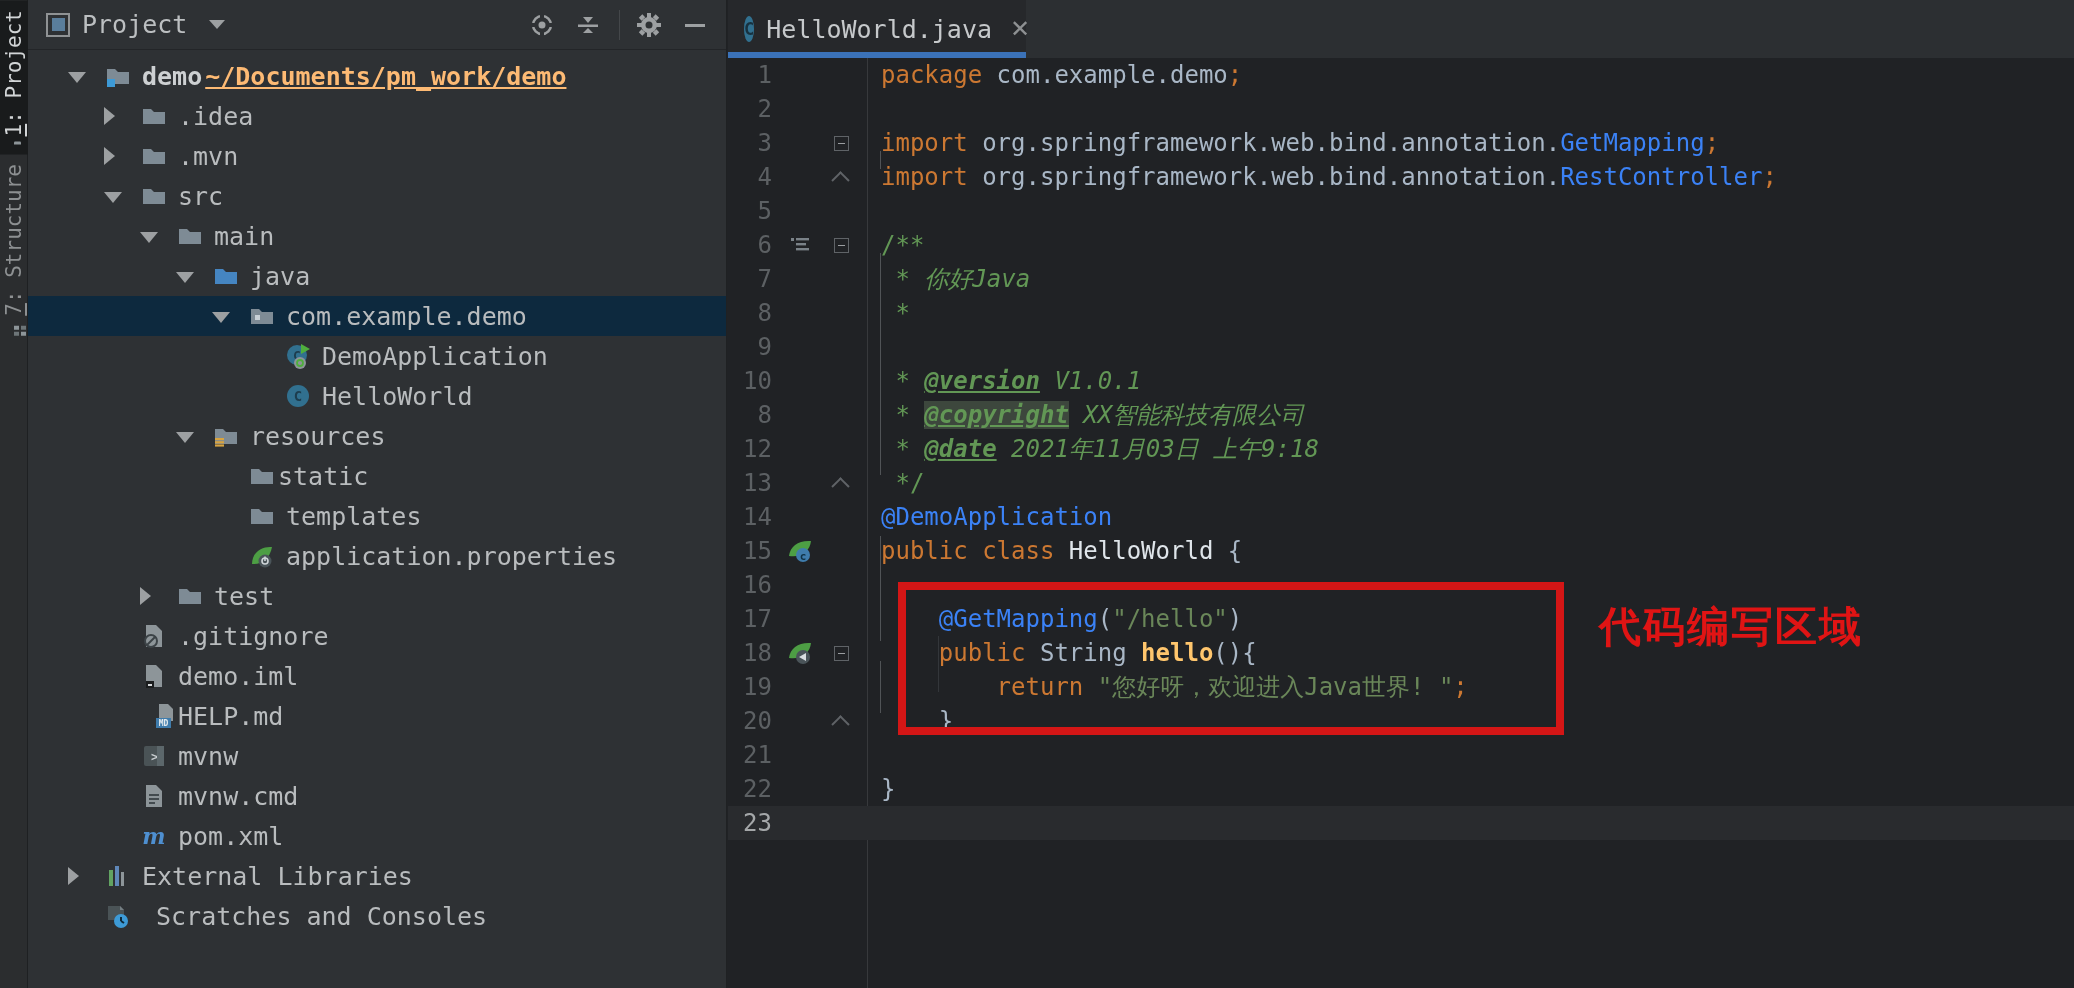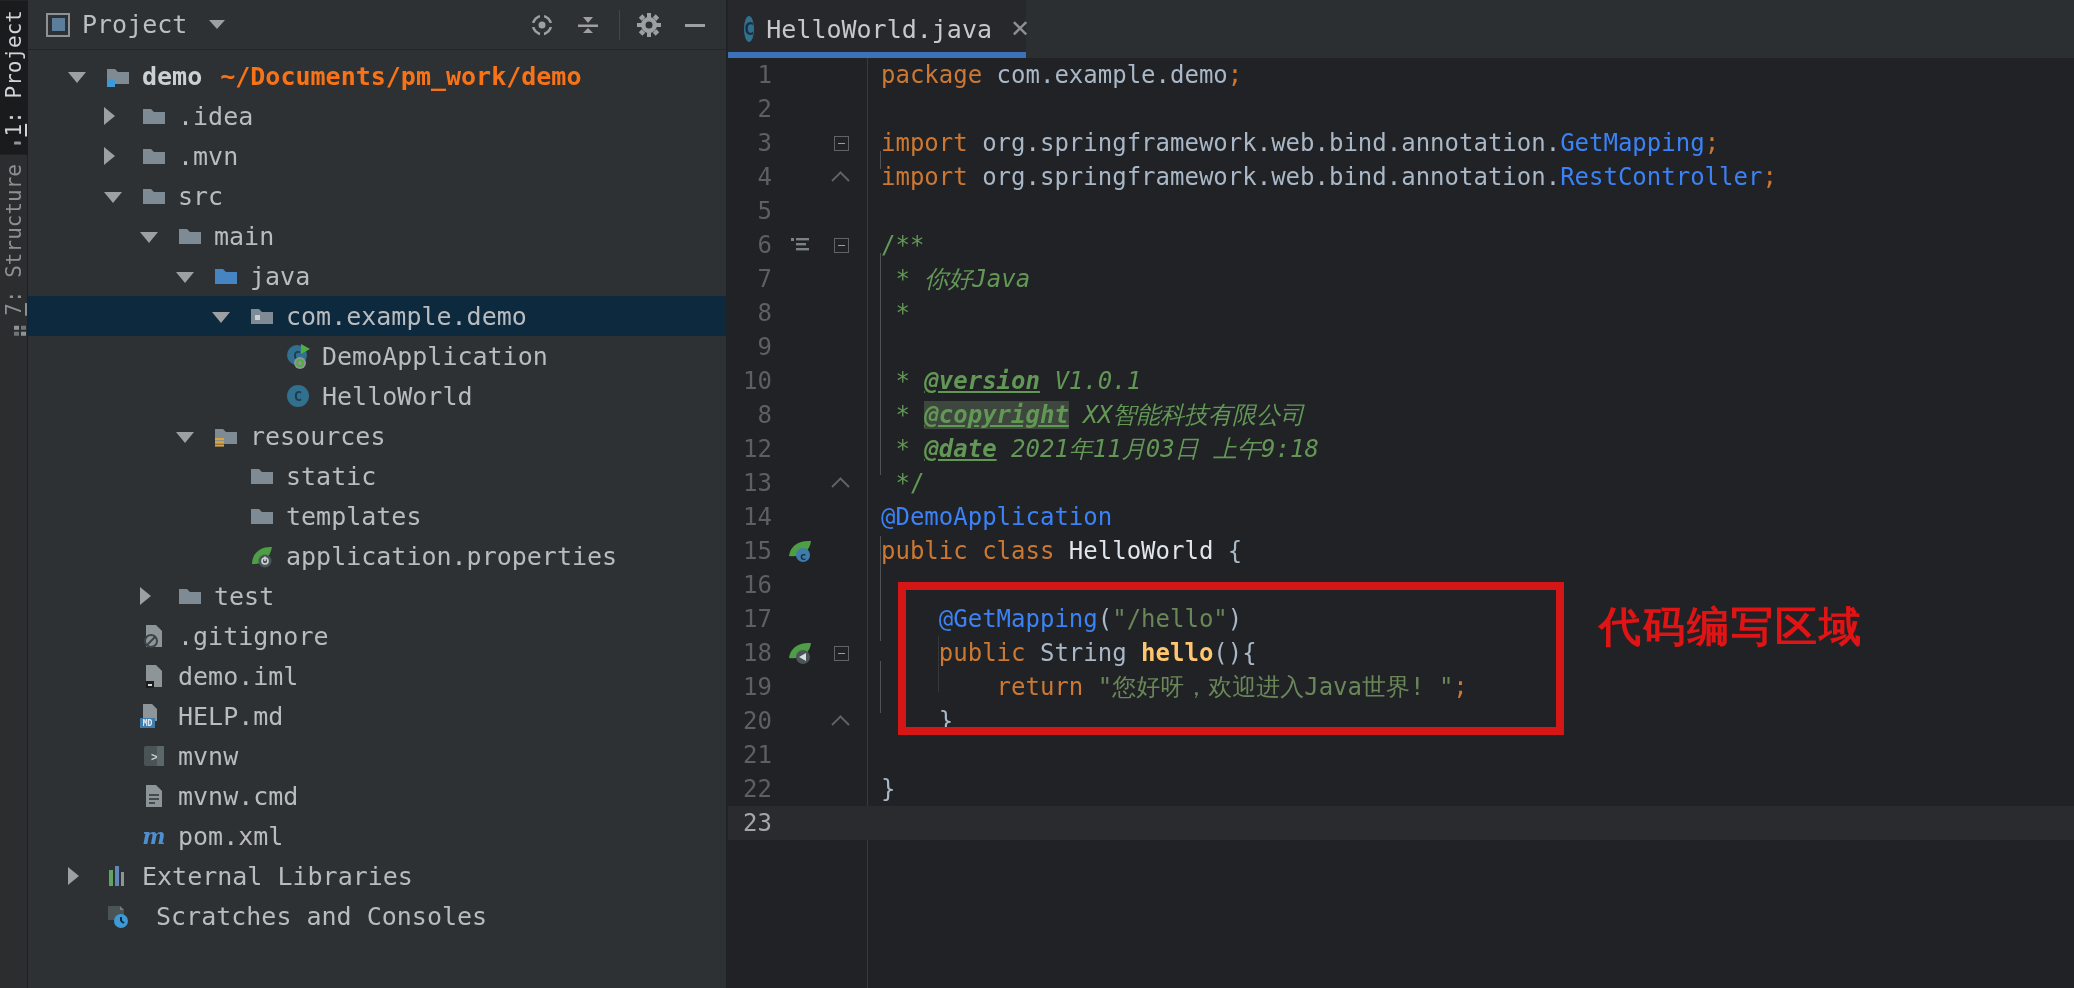--- a/index.html
+++ b/index.html
@@ -35,21 +35,21 @@
   
   .tree{position:absolute;top:56px;left:0;right:0;bottom:0;}
   .trow{position:relative;height:40px;display:flex;align-items:center;color:#b9bcbe;font-size:25px;cursor:pointer;white-space:pre;}
   .trow.selected{background:#0d293e;}
   .trow .arrow{position:absolute;width:0;height:0;}
   .arrow.open{border-left:9px solid transparent;border-right:9px solid transparent;border-top:11px solid #9da0a2;margin-top:3px;}
   .arrow.closed{border-top:9px solid transparent;border-bottom:9px solid transparent;border-left:11px solid #9da0a2;}
   .ticon{position:absolute;width:28px;height:28px;display:flex;align-items:center;justify-content:center;}
   .tlabel{position:absolute;}
   .trow.root-label .tlabel{font-weight:bold;color:#cdd0d2;}
-  .thint{color:#f97316;margin-left:18px;}
+  .thint{color:#fdba74;margin-left:3px;text-decoration:underline;}
 
   
   .editor{position:absolute;left:728px;top:0;right:0;height:988px;background:#202225;}
   .tabbar{position:absolute;left:0;top:0;right:0;height:58px;background:#2c2f32;}
   .tab{position:absolute;left:0;top:0;width:298px;height:58px;background:#26282b;display:flex;align-items:center;
        padding:0 14px 0 16px;gap:12px;cursor:pointer;}
   .tab-underline{position:absolute;left:0;bottom:0;width:298px;height:6px;background:#3b72b8;}
   .tab-label{color:#c6c9cb;font-size:25px;}
   .tab-close{color:#8d9092;font-size:24px;margin-left:6px;font-family:"DejaVu Sans",sans-serif;}
   .cicon{width:26px;height:26px;border-radius:50%;background:#31708f;color:#17313f;font-weight:bold;
@@ -189,21 +189,21 @@
             </svg></span><span class="tlabel" style="left: 294px;">HelloWorld</span></div>
         <div class="trow"><span class="arrow open" style="left: 148px;"></span><span class="ticon ti-wrap" style="left: 184px;"><svg width="28" height="28" viewBox="0 0 28 28">
               <path d="M3 7 h8 l3 3 h11 v12 H3 z" fill="#7e8b95"></path>
               <g fill="#d8aココ441"></g>
               <rect x="3" y="16" width="9" height="2.2" fill="#d8a441"></rect>
               <rect x="3" y="19.2" width="9" height="2.2" fill="#d8a441"></rect>
               <rect x="3" y="22.4" width="9" height="2.2" fill="#d8a441"></rect>
             </svg></span><span class="tlabel" style="left: 222px;">resources</span></div>
         <div class="trow"><span class="ticon ti-wrap" style="left: 220px;"><svg width="28" height="28" viewBox="0 0 28 28">
               <path d="M3 7 h8 l3 3 h11 v12 H3 z" fill="#7e8b95"></path>
-            </svg></span><span class="tlabel" style="left: 258px;">static</span></div>
+            </svg></span><span class="tlabel" style="left: 250px;">static</span></div>
         <div class="trow"><span class="ticon ti-wrap" style="left: 220px;"><svg width="28" height="28" viewBox="0 0 28 28">
               <path d="M3 7 h8 l3 3 h11 v12 H3 z" fill="#7e8b95"></path>
             </svg></span><span class="tlabel" style="left: 258px;">templates</span></div>
         <div class="trow"><span class="ticon ti-wrap" style="left: 220px;"><svg width="28" height="28" viewBox="0 0 28 28">
               <path d="M4 22 C4 10 14 4 24 5 C22 16 14 23 4 22 z" fill="#4d9e44"></path>
               <circle cx="17" cy="19" r="6.5" fill="#4a5459"></circle>
               <circle cx="17" cy="19" r="3" fill="none" stroke="#cfd5d8" stroke-width="1.6"></circle>
               <line x1="17" y1="14.5" x2="17" y2="19" stroke="#cfd5d8" stroke-width="1.6"></line>
             </svg></span><span class="tlabel" style="left: 258px;">application.properties</span></div>
         <div class="trow"><span class="arrow closed" style="left: 112px;"></span><span class="ticon ti-wrap" style="left: 148px;"><svg width="28" height="28" viewBox="0 0 28 28">
@@ -212,21 +212,21 @@
         <div class="trow"><span class="ticon ti-wrap" style="left: 112px;"><svg width="28" height="28" viewBox="0 0 28 28">
               <path d="M6 3 h10 l6 6 v16 H6 z" fill="#8d9599"></path>
               <circle cx="11" cy="19" r="6" fill="none" stroke="#3c4347" stroke-width="2"></circle>
               <line x1="7" y1="23" x2="15" y2="15" stroke="#3c4347" stroke-width="2"></line>
             </svg></span><span class="tlabel" style="left: 150px;">.gitignore</span></div>
         <div class="trow"><span class="ticon ti-wrap" style="left: 112px;"><svg width="28" height="28" viewBox="0 0 28 28">
               <path d="M6 3 h10 l6 6 v16 H6 z" fill="#8d9599"></path>
               <rect x="6" y="19" width="8" height="7" fill="#1b1d1e"></rect>
               <rect x="8" y="22" width="4" height="2" fill="#d7dadc"></rect>
             </svg></span><span class="tlabel" style="left: 150px;">demo.iml</span></div>
-        <div class="trow"><span class="ticon ti-wrap" style="left: 108px;"><svg width="28" height="28" viewBox="0 0 28 28">
+        <div class="trow"><span class="ticon ti-wrap" style="left: 124px;"><svg width="28" height="28" viewBox="0 0 28 28">
               <path d="M7 2 h9 l5 5 v12 H7 z" fill="#8d9599"></path>
               <rect x="4" y="16" width="15" height="10" fill="#3f7cac"></rect>
               <text x="11.5" y="24" font-size="8" font-weight="bold" text-anchor="middle" fill="#e8edf0" font-family="DejaVu Sans Mono,monospace">MD</text>
             </svg></span><span class="tlabel" style="left: 150px; text-align: right;">HELP.md</span></div>
         <div class="trow"><span class="ticon ti-wrap" style="left: 112px;"><svg width="28" height="28" viewBox="0 0 28 28">
               <rect x="4" y="4" width="20" height="20" rx="2" fill="#4a5356"></rect>
               <text x="11" y="19" font-size="12" font-weight="bold" fill="#c9ced1" font-family="DejaVu Sans Mono,monospace">&gt;</text>
               <rect x="17" y="4" width="7" height="20" fill="#5c676b"></rect>
             </svg></span><span class="tlabel" style="left: 150px;">mvnw</span></div>
         <div class="trow"><span class="ticon ti-wrap" style="left: 112px;"><svg width="28" height="28" viewBox="0 0 28 28">

